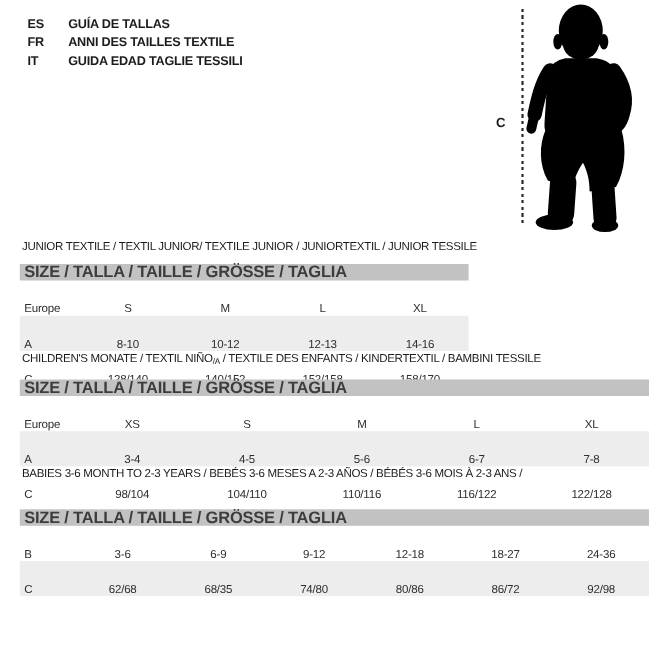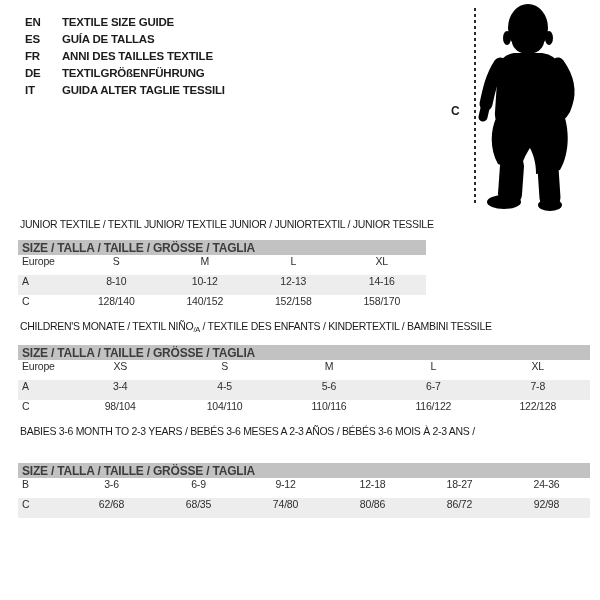--- a/index.html
+++ b/index.html
@@ -27,58 +27,50 @@
   #title-junior{top:218px;}
   #title-children{top:320px;}
   #title-babies{top:423px;line-height:16px;}
 
   
   .tbl{position:absolute;font-size:10.5px;color:var(--cell_ink);letter-spacing:-0.2px;}
   .t1{left:18px;top:240px;width:408px;}
   .t2{left:18px;top:345px;width:572px;}
   .t3{left:18px;top:463px;width:572px;}
   .tbl-bar{height:15px;background:var(--bar_bg);display:flex;align-items:center;padding-left:4px;
-    font-weight:bold;color:var(--bar_ink);font-size:12px;white-space:nowrap;}
-  .tbl-row{display:flex;height:20px;align-items:flex-start;white-space:nowrap;}
+    font-weight:bold;color:var(--bar_ink);font-size:15px;white-space:nowrap;}
+  .tbl-row{display:flex;height:32px;align-items:flex-end;white-space:nowrap;}
   .tbl-row.stripe{background:var(--stripe_bg);}
   .c{text-align:center;overflow:visible;}
   .lab{text-align:left;padding-left:4px;overflow:visible;}
   .t1 .lab{width:54px;}  .t1 .c{width:88.5px;}
   .t2 .lab{width:50px;}  .t2 .c{width:104.4px;}
   .t3 .lab{width:50px;}  .t3 .c{width:87px;}
 
   
   .footnotes{position:absolute;left:20px;top:533px;font-weight:bold;font-size:11px;letter-spacing:-0.2px;}
   .footnote{height:19px;line-height:19px;white-space:nowrap;}
 </style>
 </head>
 <body>
 
 <div class="canvas">
 
   <div class="lang-list">
     <div class="lang-row">
-      <span class="lang-code">EN</span>
-      <span class="lang-title">TEXTILE SIZE GUIDE</span>
-    </div>
-    <div class="lang-row">
       <span class="lang-code">ES</span>
       <span class="lang-title">GUÍA DE TALLAS</span>
     </div>
     <div class="lang-row">
       <span class="lang-code">FR</span>
       <span class="lang-title">ANNI DES TAILLES TEXTILE</span>
     </div>
     <div class="lang-row">
-      <span class="lang-code">DE</span>
-      <span class="lang-title">TEXTILGRÖßENFÜHRUNG</span>
-    </div>
-    <div class="lang-row">
       <span class="lang-code">IT</span>
-      <span class="lang-title">GUIDA ALTER TAGLIE TESSILI</span>
+      <span class="lang-title">GUIDA EDAD TAGLIE TESSILI</span>
     </div>
   </div>
 
   <div class="measure-line"></div>
   <div class="measure-label">C</div>
   <svg class="baby-svg" width="122" height="215" viewBox="0 0 122 215" xmlns="http://www.w3.org/2000/svg">
     <g fill="#000" stroke="#000">
 
       <ellipse cx="50" cy="28" rx="20" ry="24" stroke="none"></ellipse>
       <ellipse cx="29" cy="38" rx="4" ry="7" stroke="none"></ellipse>

